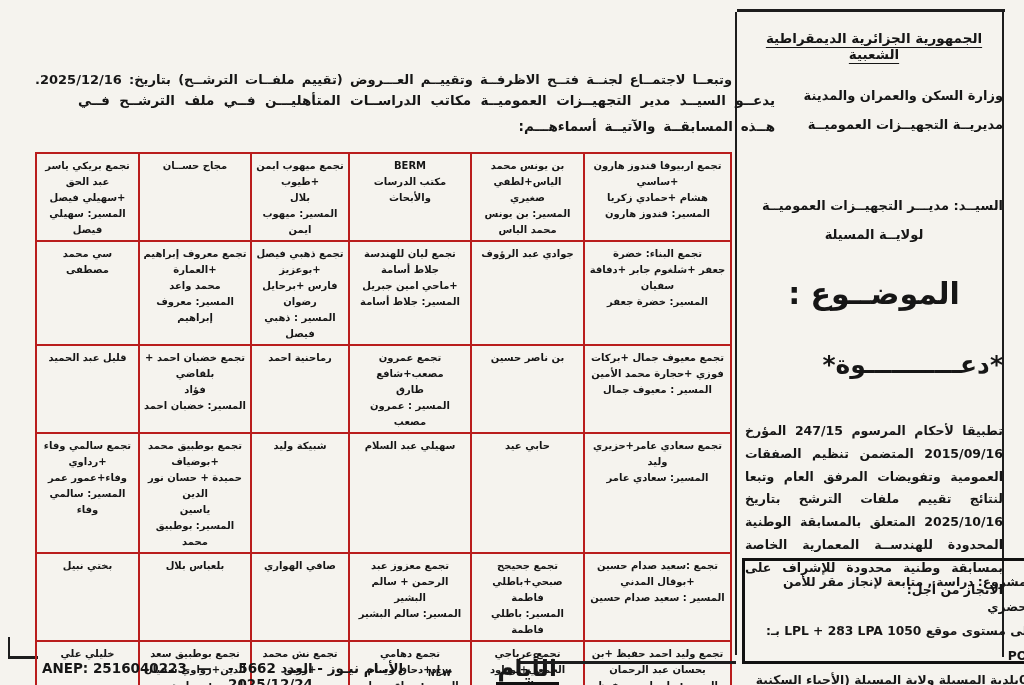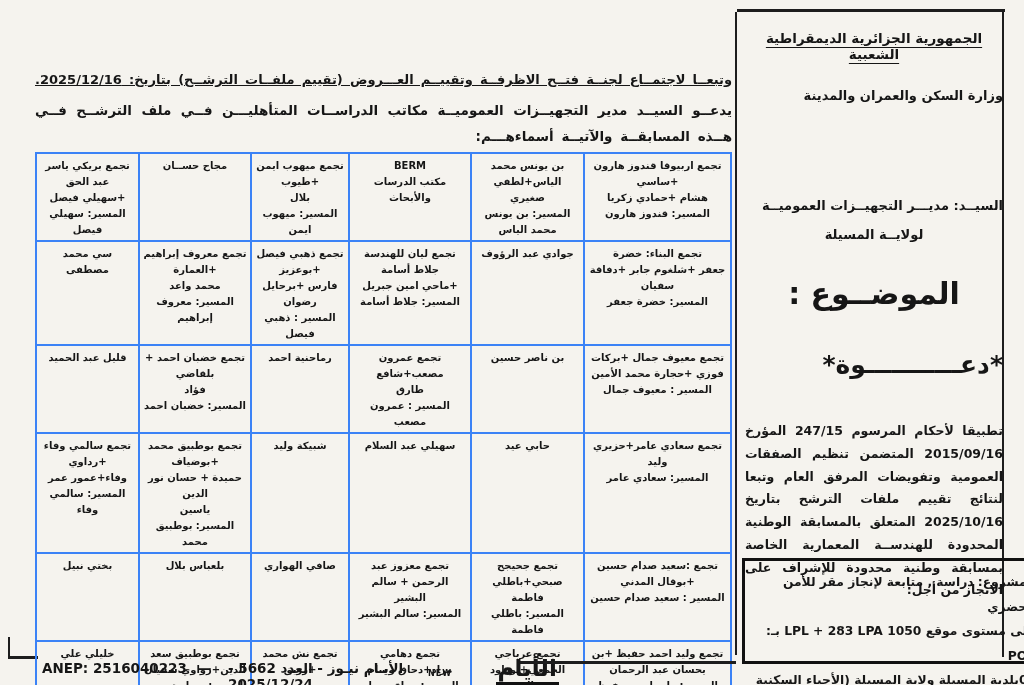--- a/index.html
+++ b/index.html
@@ -27,21 +27,21 @@
     font-size:13.5px;line-height:1.9;
     text-align:justify;
     word-spacing:3px;
   }
   table.cand{
     border-collapse:collapse;
     table-layout:fixed;
     direction:rtl;
   }
   table.cand td{
-    border:2px solid #3b82f6;
+    border:2px solid #b91c1c;
     vertical-align:top;
     text-align:center;
     padding:4px 3px 2px 3px;
     font-size:10px;
     line-height:1.6;
     font-weight:700;
     white-space:pre-line;
     overflow:hidden;
   }
   .closing{
@@ -93,35 +93,36 @@
 
   <div class="abs rule" style="left:737px;top:9px;width:268px;height:3px;"></div>
   <div class="abs rule" style="left:1002px;top:9px;width:2px;height:648px;"></div>
   <div class="abs rule" style="left:735px;top:12px;width:2px;height:643px;"></div>
   <div class="abs rule" style="left:8px;top:656px;width:30px;height:3px;"></div>
   <div class="abs rule" style="left:8px;top:637px;width:2px;height:20px;"></div>
 
   <div class="abs rc country">الجمهورية الجزائرية الديمقراطية الشعبية</div>
 
   <div class="abs rc" style="top:88px;font-size:13px;">وزارة السكن والعمران والمدينة</div>
+  <div class="abs rc" style="top:117px;font-size:13px;">مديريــة التجهيــزات العموميــة</div>
 
   <div class="abs rc" style="top:198px;font-size:13px;">السيــد: مديـــر التجهيــزات العموميــة</div>
   <div class="abs rc" style="top:227px;font-size:13px;text-align:center;">لولايــة المسيلة</div>
 
   <div class="abs rc subject">الموضــوع :</div>
   <div class="abs rc dawa">*دعـــــــــــوة*</div>
 
   <div class="abs rc legal">تطبيقا لأحكام المرسوم 247/15 المؤرخ 2015/09/16 المتضمن تنظيم الصفقات العمومية وتفويضات المرفق العام وتبعا لنتائج تقييم ملفات الترشح بتاريخ 2025/10/16 المتعلق بالمسابقة الوطنية المحدودة للهندســة المعمارية الخاصة بمسابقة وطنية محدودة للإشراف على الانجاز من أجل:</div>
 
   <div class="abs project-box">المشروع: دراسة , متابعة لإنجاز مقر للأمن الحضري
 على مستوى موقع 1050 LPL + 283 LPA بـ: POS
 09بلدية المسيلة ولاية المسيلة (الأحياء السكنية المدمجة 2026).</div>
 
-  <div class="abs intro-line" style="top:70px;text-decoration:underline;">وتبعــا لاجتمــاع لجنــة فتــح الاظرفــة وتقييــم العـــروض (تقييم ملفــات الترشــح) بتاريخ: 2025/12/16.</div>
-  <div class="abs invite" style="top:98px;">يدعــو السيــد مدير التجهيــزات العموميــة مكاتب الدراســات المتأهليـــن فــي ملف الترشــح فــي هــذه المسابقــة والآتيــة أسماءهـــم:</div>
+  <div class="abs intro-line" style="top:70px;">وتبعــا لاجتمــاع لجنــة فتــح الاظرفــة وتقييــم العـــروض (تقييم ملفــات الترشــح) بتاريخ: 2025/12/16.</div>
+  <div class="abs invite" style="top:88px;margin-left:43px;">يدعــو السيــد مدير التجهيــزات العموميــة مكاتب الدراســات المتأهليـــن فــي ملف الترشــح فــي هــذه المسابقــة والآتيــة أسماءهـــم:</div>
 
   <table class="cand abs" style="left:35px;top:152px;width:695px;">
     <colgroup>
       <col style="width:147px">
         <col style="width:113px">
         <col style="width:122px">
       <col style="width:98px">
         <col style="width:112px">
         <col style="width:103px">
     </colgroup>

